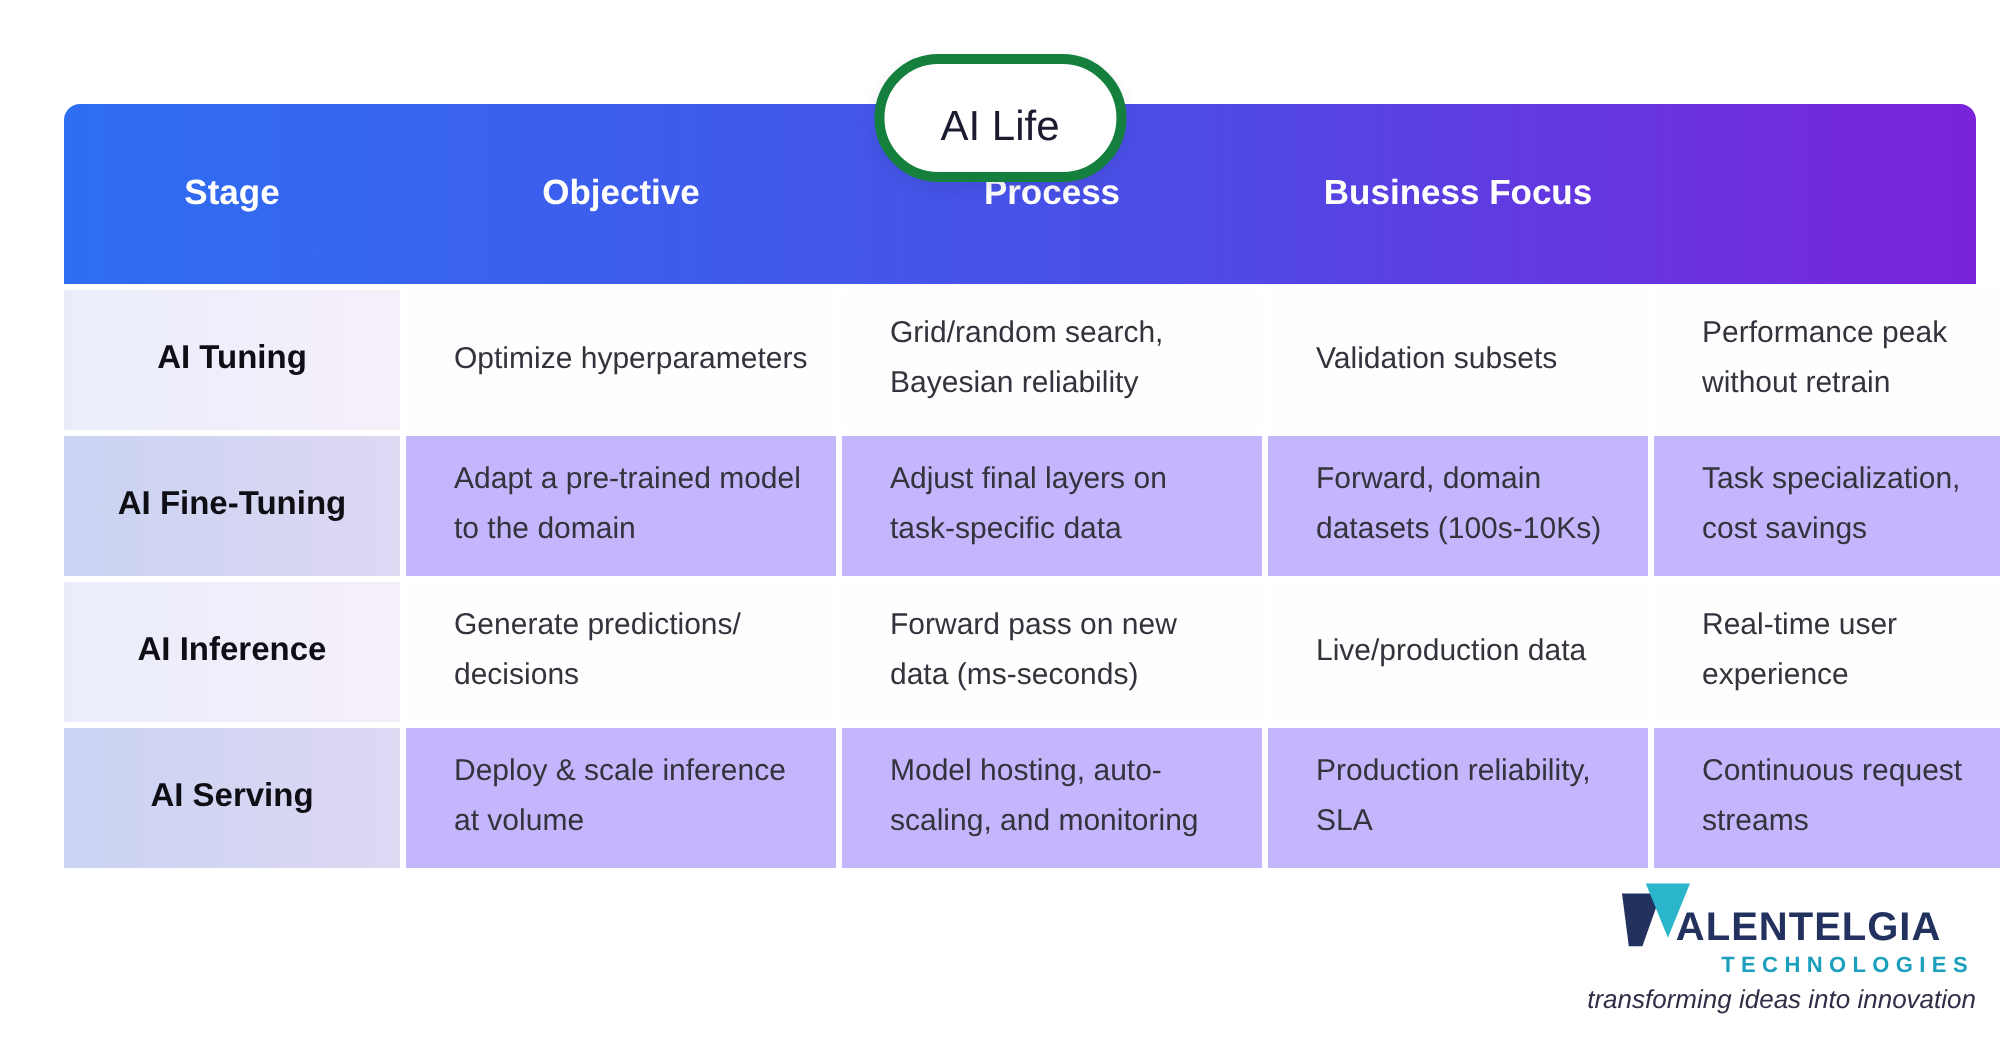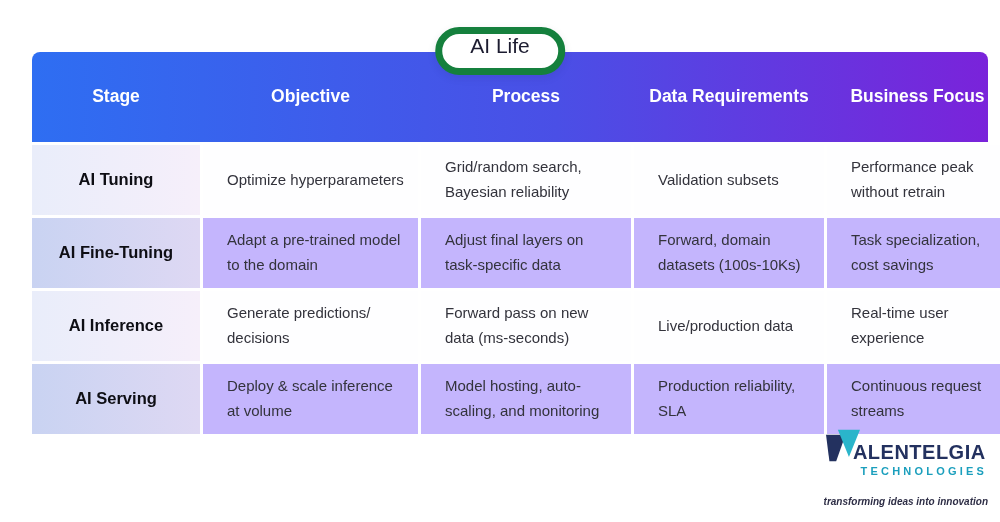--- a/index.html
+++ b/index.html
@@ -11,23 +11,23 @@
     overflow: hidden;
   }
 
   
   .title-pill {
     position: absolute;
     top: 27px;
     left: 50%;
     transform: translateX(-50%);
     background: #ffffff;
-    border: 7px solid #15803d;
+    border: 5px solid #15803d;
     border-radius: 999px;
-    padding: 0 28px 10px 28px;
+    padding: 20px 28px 10px 28px;
     box-shadow: 0 3px 8px rgba(30,30,80,0.10);
     z-index: 5;
     display: flex;
     gap: 7px;
     white-space: nowrap;
     font-size: 21px;
     align-items: flex-end;
   }
   .title-prefix { color: #1c1c30; font-weight: 500; }
   .title-highlight { color: #292da1; font-weight: 700; }
@@ -103,41 +103,40 @@
   .logo-sub {
     align-self: flex-end;
     font-size: 11px;
     font-weight: 700;
     color: #1b9fbd;
     letter-spacing: 3.2px;
     margin-top: 3px;
     margin-right: 1px;
   }
   .logo-tagline {
-    font-size: 10px;
+    font-size: 13px;
     font-style: italic;
-    font-weight: 700;
+    font-weight: 400;
     color: #2e2e46;
-    margin-top: 19px;
+    margin-top: 3px;
     white-space: nowrap;
   }
 </style>
 </head>
 <body>
 
 <div class="title-pill">
   <span class="title-prefix">AI Life</span>
 </div>
 
 <div class="table-wrap">
   <div class="grid-row header-row">
     <div class="header-cell">Stage</div>
     <div class="header-cell">Objective</div>
     <div class="header-cell">Process</div>
-    <div class="header-cell">Data Requirements</div>
     <div class="header-cell">Business Focus</div>
   </div>
 
   <div class="body-rows">
     <div class="grid-row body-row row-light">
       <div class="cell stage-cell">AI Tuning</div>
       <div class="cell">Optimize hyperparameters</div>
       <div class="cell">Grid/random search, Bayesian reliability</div>
       <div class="cell">Validation subsets</div>
       <div class="cell">Performance peak without retrain</div>

